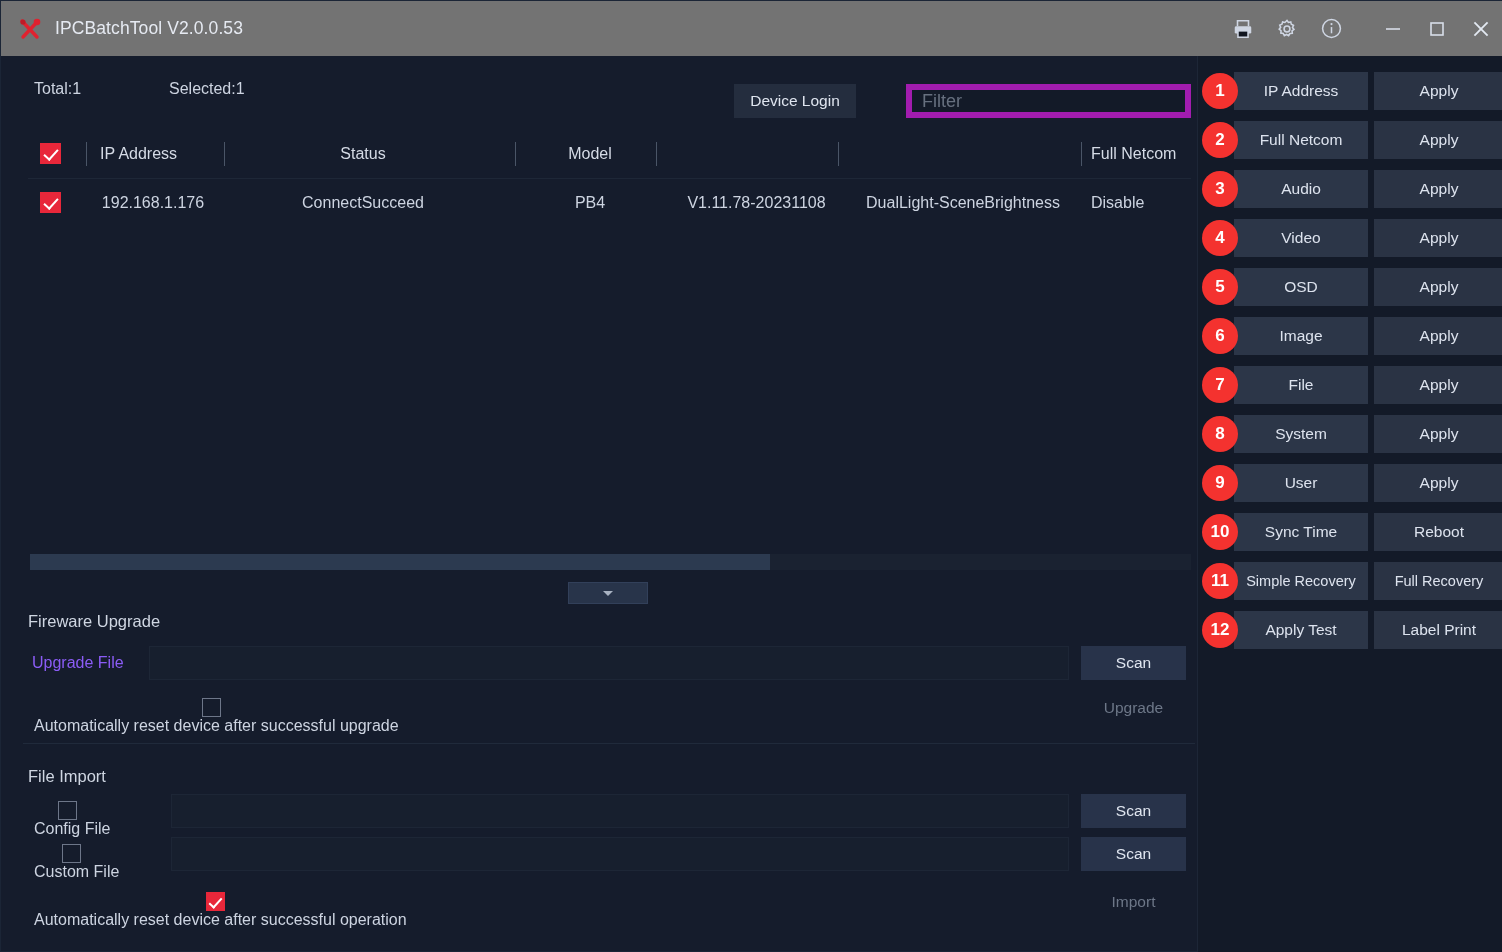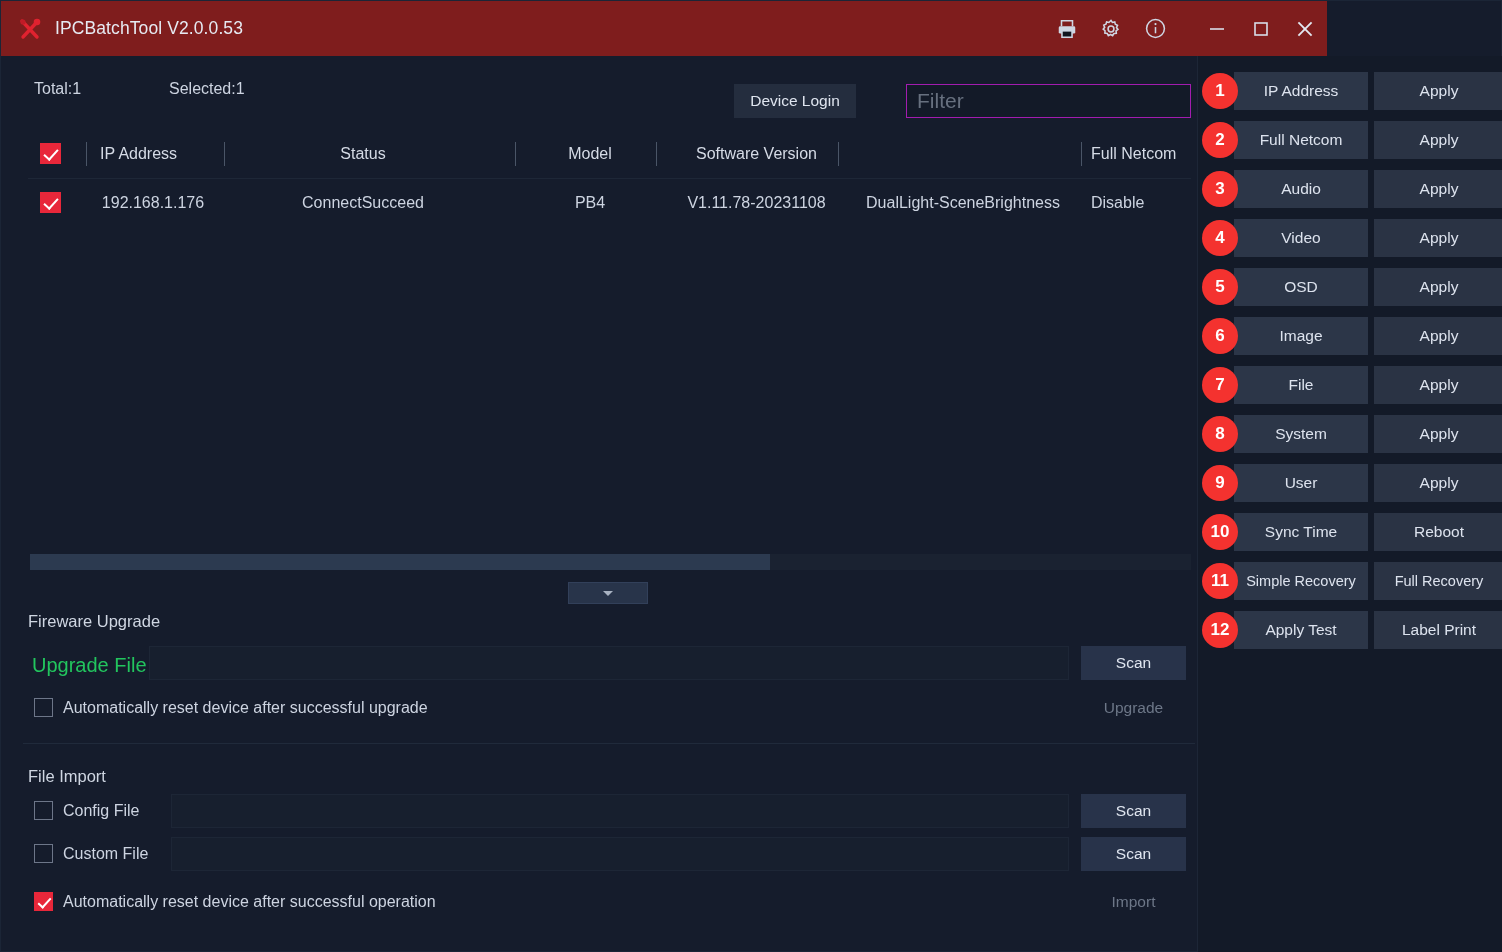--- a/index.html
+++ b/index.html
@@ -12,22 +12,22 @@
   #app {
     position: relative;
     width: 1502px; height: 952px;
     background: #151c2c;
     border: 1px solid #1b2536;
   }
 
   
   #titlebar {
     position: absolute; left: 0; top: 0;
-    width: 1326px; height: 55px;
-    background: #7f1d1d;
+    width: 1502px; height: 55px;
+    background: #737373;
     display: flex; align-items: center;
   }
   #logo-icon {
     margin-left: 14px; width: 30px; height: 30px;
     display: flex; align-items: center; justify-content: center;
   }
   #app-title {
     margin-left: 10px;
     color: #e6eaf2; font-size: 17.5px; letter-spacing: .1px;
   }
@@ -65,22 +65,22 @@
     background: #242d3e;
     border: none;
     color: #dfe5ef; font-size: 15.5px;
     font-family: "Liberation Sans", sans-serif;
     cursor: pointer;
   }
   #filter-input {
     position: absolute; left: 905px; top: 28px;
     width: 285px; height: 34px;
     background: #131a28;
-    border: 1px solid #a21caf;
-    color: #dfe5ef; font-size: 21px;
+    border: 6px solid #a21caf;
+    color: #dfe5ef; font-size: 18px;
     padding-left: 10px;
     font-family: "Liberation Sans", sans-serif;
     outline: none;
   }
   #filter-input::placeholder { color: #67707f; }
 
   
   #table-wrap {
     position: absolute; left: 27px; top: 128px;
     width: 1163px; height: 430px;
@@ -158,21 +158,21 @@
   #fw-divider {
     position: absolute; left: 22px; top: 742px;
     width: 1172px; height: 1px; background: #202a3b;
   }
   .section-title {
     position: absolute;
     color: #cfd6e2; font-size: 16.5px;
   }
   .field-label {
     position: absolute;
-    color: #22c55e; font-size: 20px;
+    color: #8b5cf6; font-size: 16px;
   }
   .panel-field {
     position: absolute;
     background: #171f2e;
     border: 1px solid #1d2636;
     height: 34px;
   }
   .sbtn {
     position: absolute;
     width: 105px; height: 34px;
@@ -184,21 +184,21 @@
     cursor: pointer;
   }
   .sbtn.disabled {
     background: transparent;
     color: #6d7788;
     cursor: default;
   }
   .cb-row {
     position: absolute;
     display: flex; align-items: center;
-    color: #cdd4e1; font-size: 16px;
+    color: #cdd4e1; font-size: 16px; flex-direction: column;
   }
   .cb-box {
     position: relative;
     width: 19px; height: 19px;
     border: 1px solid #6d7689;
     background: transparent;
     margin-right: 10px;
     flex: none;
     cursor: pointer;
   }
@@ -319,21 +319,20 @@
   <div id="table-wrap">
     <div id="thead">
       <div class="chk on" id="check-all"></div>
       <div class="col-sep" style="left:58px"></div>
       <div class="th" style="left:72px;width:130px;justify-content:flex-start">IP Address</div>
       <div class="col-sep" style="left:196px"></div>
       <div class="th" style="left:230px;width:210px;justify-content:center">Status</div>
       <div class="col-sep" style="left:487px"></div>
       <div class="th" style="left:507px;width:110px;justify-content:center">Model</div>
       <div class="col-sep" style="left:628px"></div>
-      <div class="th" style="left:636px;width:185px;justify-content:center">Software Version</div>
       <div class="col-sep" style="left:810px"></div>
       <div class="col-sep" style="left:1053px"></div>
       <div class="th" style="left:1063px;width:140px;justify-content:flex-start;overflow:hidden;white-space:nowrap">Full Netcom</div>
     </div>
 
     <div id="trow">
       <div class="chk on" id="row-check"></div>
       <div class="td" style="left:50px;width:150px;justify-content:center">192.168.1.176</div>
       <div class="td" style="left:230px;width:210px;justify-content:center">ConnectSucceed</div>
       <div class="td" style="left:507px;width:110px;justify-content:center">PB4</div>

